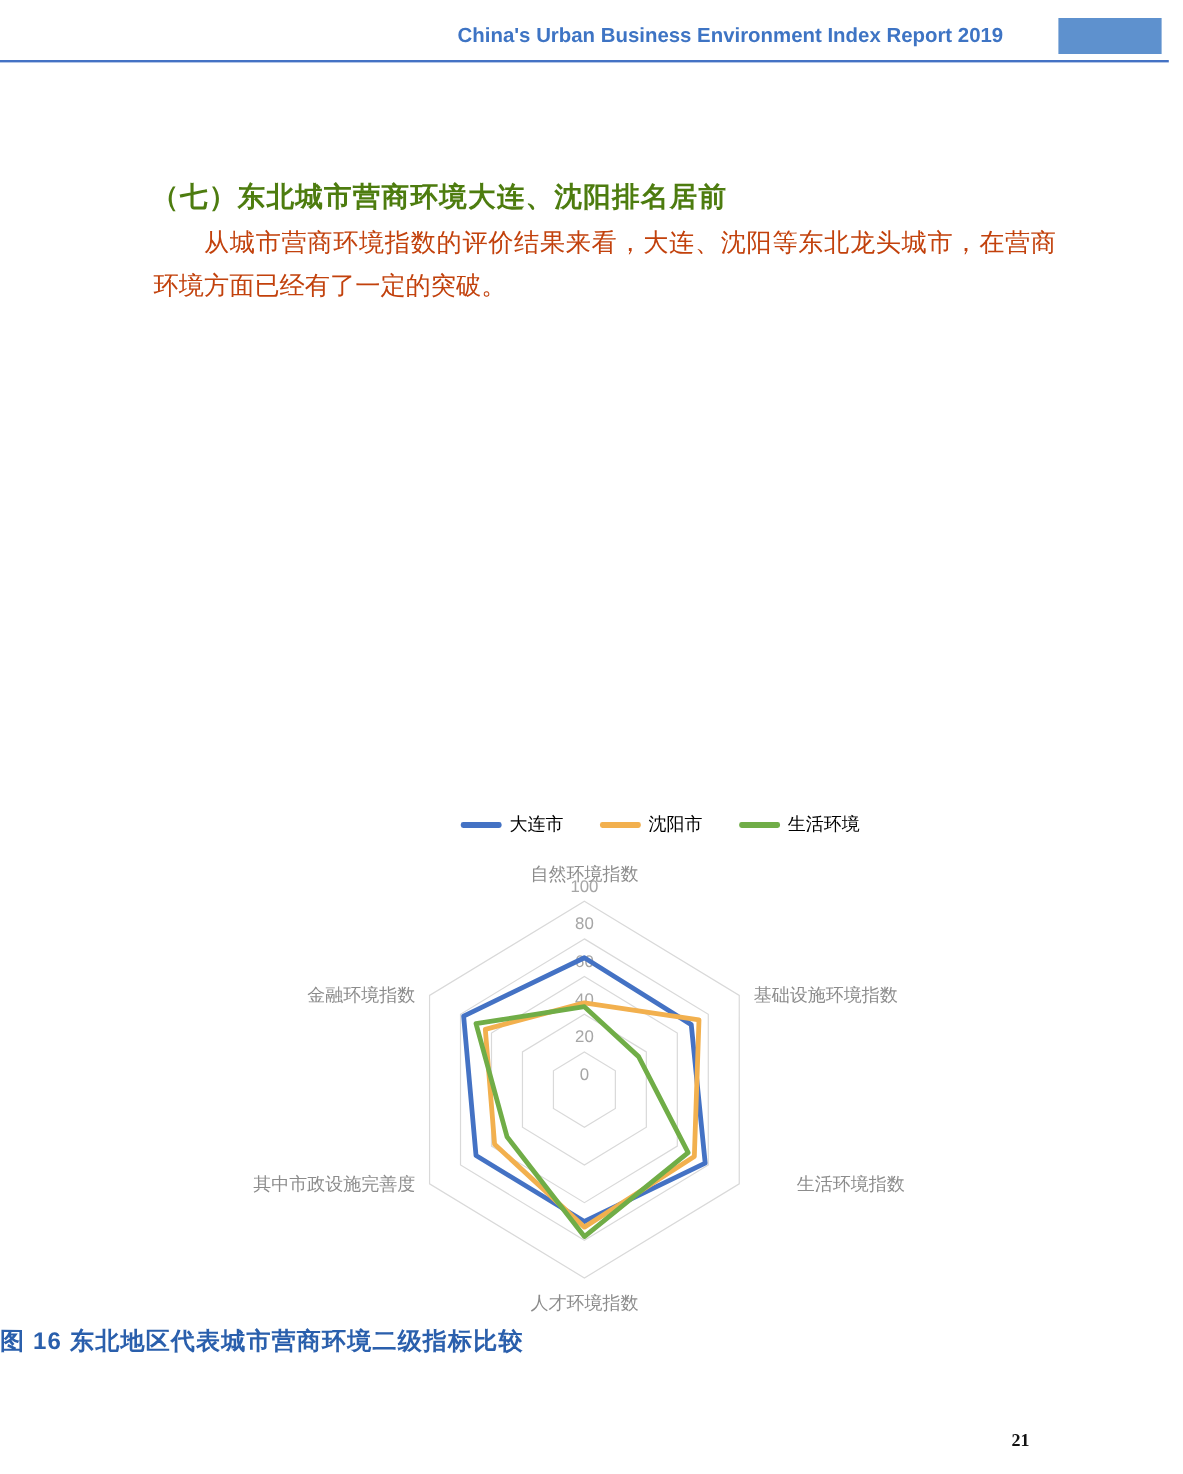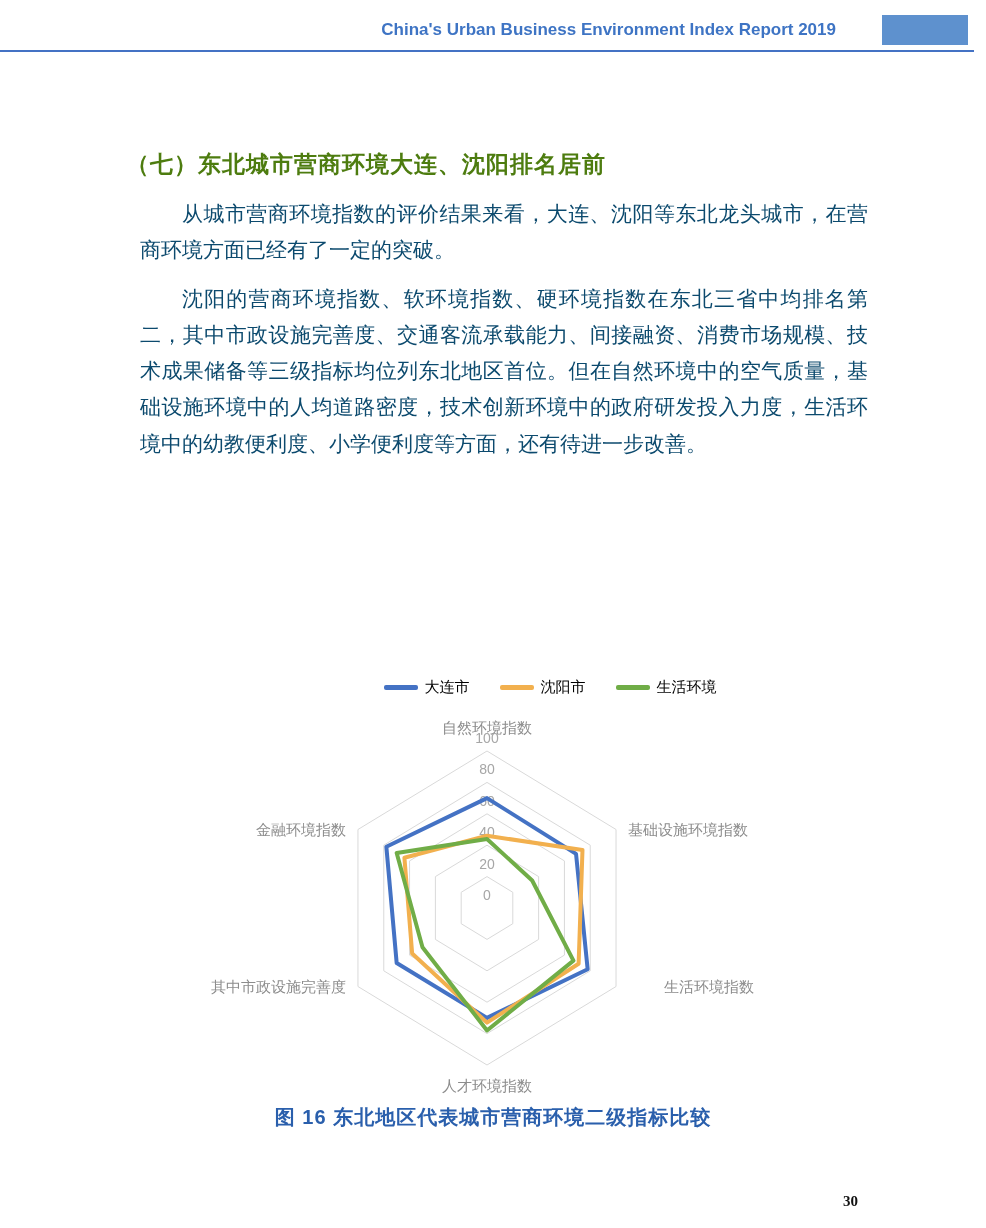--- a/index.html
+++ b/index.html
@@ -12,54 +12,53 @@
   .hdr-bar{position:absolute;top:15px;right:6px;width:86px;height:30px;background:#5E91CE;}
   .hdr-rule{position:absolute;top:50px;left:0;width:986px;height:2px;background:#4472C4;}
 
   
   .sec-head{position:absolute;top:130px;left:126px;width:760px;
             font-family:"Liberation Sans",sans-serif;font-weight:bold;font-size:23px;
             color:#4d7c0f;letter-spacing:1px;}
 
   
   .body-text{position:absolute;top:184px;left:128px;width:752px;}
-  .body-text p{margin:12px;font-size:21px;line-height:36.3px;color:#0c4a6e;
+  .body-text p{margin:0;font-size:21px;line-height:36.3px;color:#c2410c;
                text-indent:2em;text-align:justify;}
 
   
   .figure{position:absolute;top:672px;left:0;width:986px;height:470px;}
   .legend{position:absolute;top:6px;left:0;width:986px;display:flex;justify-content:center;
           gap:30px;transform:translateX(57px);font-family:"Liberation Sans",sans-serif;}
   .legend-item{display:flex;align-items:center;}
   .legend-swatch{display:inline-block;width:34px;height:5px;border-radius:2px;}
   .legend-label{margin-left:7px;font-size:15px;color:#000000;}
   .chart-svg{position:absolute;left:177px;top:28px;}
   .axis-label{position:absolute;font-family:Liberation Mono, monospace;font-size:15px;
               color:#8C8C8C;white-space:nowrap;}
-  .caption{position:absolute;top:432px;left:0;width:986px;text-align:center;
+  .caption{position:absolute;top:432px;left:0;width:986px;
            font-family:"Liberation Sans",sans-serif;font-weight:bold;font-size:20px;
            color:#2A5FAC;letter-spacing:1px;}
 
   
   .page-num{position:absolute;right:116px;bottom:18px;font-weight:bold;font-size:15px;color:#111;}
 </style>
 </head>
 <body>
 
 <div class="page">
 
   <div class="hdr-title">China's Urban Business Environment Index Report 2019</div>
   <div class="hdr-bar"></div>
   <div class="hdr-rule"></div>
 
   <h2 class="sec-head">（七）东北城市营商环境大连、沈阳排名居前</h2>
 
   <div class="body-text">
     <p>从城市营商环境指数的评价结果来看，大连、沈阳等东北龙头城市，在营商环境方面已经有了一定的突破。</p>
-    <p>沈阳的营商环境指数、软环境指数、硬环境指数在东北三省中均排名第二，其中市政设施完善度、交通客流承载能力、间接融资、消费市场规模、技术成果储备等三级指标均位列东北地区首位。但在自然环境中的空气质量，基础设施环境中的人均道路密度，技术创新环境中的政府研发投入力度，生活环境中的幼教便利度、小学便利度等方面，还有待进一步改善。</p>
   </div>
 
   <div class="figure">
     <div class="legend">
         <div class="legend-item">
           <span class="legend-swatch" style="background: rgb(68, 114, 196);"></span>
           <span class="legend-label">大连市</span>
         </div>
         <div class="legend-item">
           <span class="legend-swatch" style="background: rgb(242, 176, 78);"></span>
@@ -90,15 +89,15 @@
         <div class="axis-label" style="left: 487px; top: 66px; transform: translate(-50%, -100%);">自然环境指数</div>
         <div class="axis-label" style="left: 628.038px; top: 157.5px; transform: translate(0px, -50%);">基础设施环境指数</div>
         <div class="axis-label" style="left: 628.038px; top: 314.5px; transform: translate(0px, -50%); margin-left: 36px;">生活环境指数</div>
         <div class="axis-label" style="left: 487px; top: 405px; transform: translate(-50%, 0px);">人才环境指数</div>
         <div class="axis-label" style="left: 345.962px; top: 314.5px; transform: translate(-100%, -50%);">其中市政设施完善度</div>
         <div class="axis-label" style="left: 345.962px; top: 157.5px; transform: translate(-100%, -50%);">金融环境指数</div>
       </div>
     <div class="caption">图 16 东北地区代表城市营商环境二级指标比较</div>
   </div>
 
-  <div class="page-num">30</div>
+  <div class="page-num">21</div>
 
 </div>
 
 </body></html>

